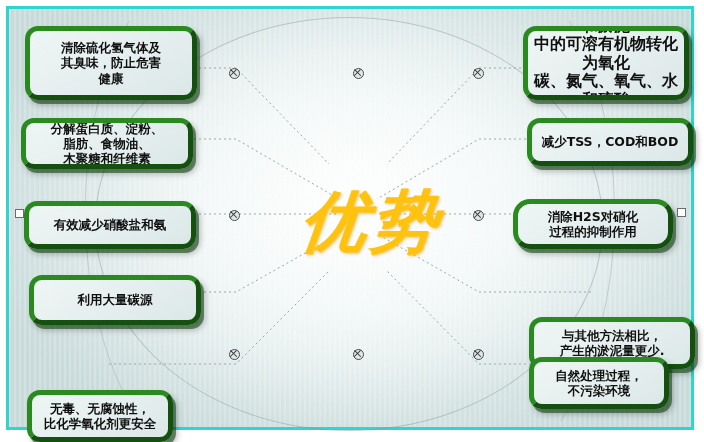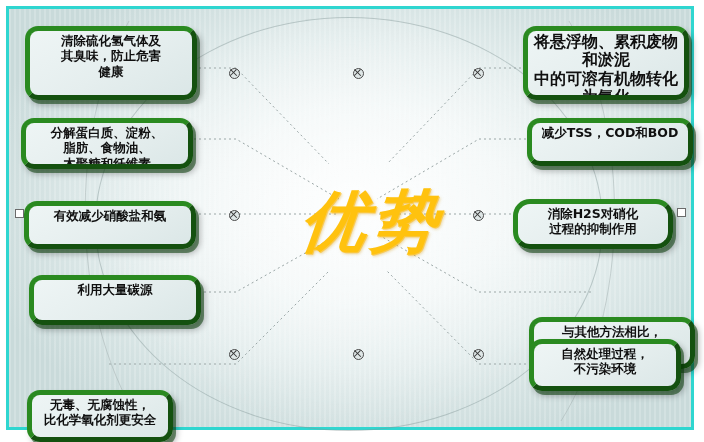--- a/index.html
+++ b/index.html
@@ -37,21 +37,21 @@
        text-shadow:1px 1px 0 rgba(255,190,30,.65), 2px 2px 3px rgba(210,150,0,.35);
        transform:skewX(-6deg);white-space:nowrap;}
 
   
   .box{position:absolute;box-sizing:border-box;
        border:5px solid #1d6b15;border-radius:13px;
        background:linear-gradient(150deg,#eef5f5 0%,#e5eeee 55%,#dbe7e7 100%);
        box-shadow:3px 4px 0 rgba(10,60,10,.55), 4px 5px 6px rgba(0,0,0,.28);
        border-top-color:#2a8a20;border-left-color:#2a8a20;
        border-right-color:#14510f;border-bottom-color:#14510f;
-       display:flex;align-items:flex-start;justify-content:center;
+       display:flex;align-items:center;justify-content:center;
        padding:2px 4px;}
   .box .txt{font-size:12.5px;line-height:1.22;color:#101010;
        font-weight:700;text-align:center;white-space:pre-line;
        font-family:"DejaVu Sans","Liberation Sans",sans-serif;}
   .box.tiny .txt{font-size:16px;line-height:1.15;}
   .box.clip{overflow:hidden;}
 
   
   .handle{position:absolute;width:7px;height:7px;background:#ffffff;
           border:1px solid #6b6b6b;}
@@ -133,21 +133,21 @@
     <div class="box" style="left:504px;top:190px;width:160px;height:50px;border-radius:17px;">
       <span class="txt">消除H2S对硝化
 过程的抑制作用</span>
     </div>
 
     <div class="box" style="left:520px;top:264px;width:166px;height:52px;margin-top:44px;">
       <span class="txt">与其他方法相比，
 产生的淤泥量更少.</span>
     </div>
 
-    <div class="box" style="left:520px;top:330px;width:152px;height:52px;">
+    <div class="box" style="left:520px;top:348px;width:140px;height:52px;">
       <span class="txt">自然处理过程，
 不污染环境</span>
     </div>
 
     <div id="hub">
       <span class="word">优势</span>
     </div>
   </div>
 
   <div id="overlays">

